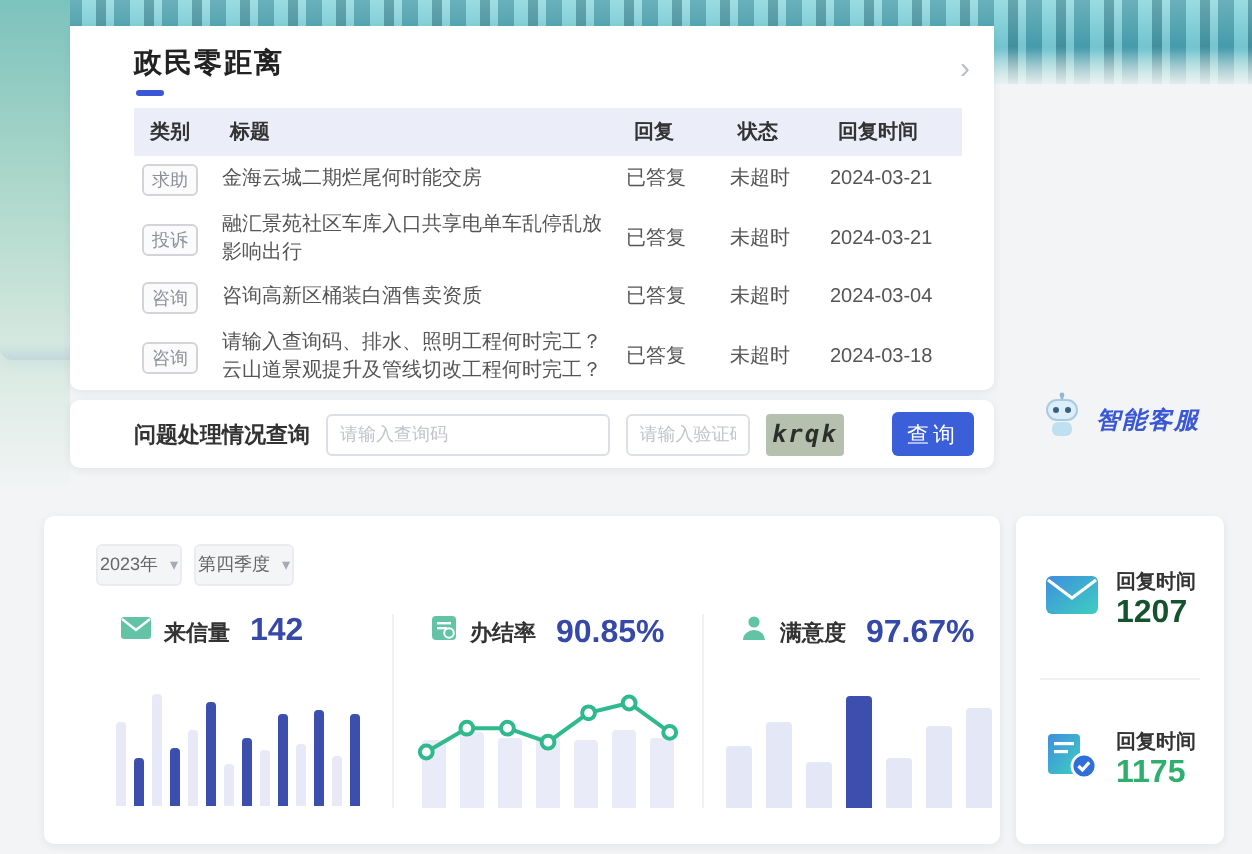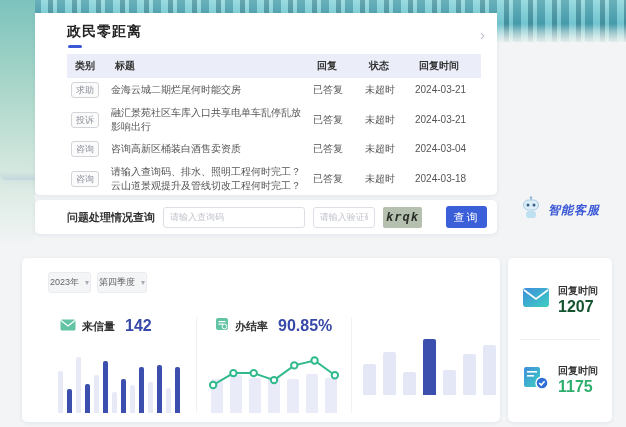--- a/index.html
+++ b/index.html
@@ -59,21 +59,21 @@
   .smart { position:absolute; left:508px; top:194px; width:104px; height:32px; display:flex; align-items:center; gap:6px; justify-content:center; cursor:pointer; }
   .smart-lbl { font-size:12px; font-weight:bold; font-style:italic; color:#3a57d6; letter-spacing:1px; }
 
   
   .stats { left:22px; top:258px; width:478px; height:164px; padding:14px 14px 10px 20px; }
   .stats-head { display:flex; align-items:flex-start; }
   .stats-head .grow { flex:1; }
   .dd { display:inline-flex; align-items:center; gap:6px; background:#f4f5f7; border:1px solid #ebecef; border-radius:3px;
     font-size:9px; color:#666; padding:3px 1px; margin-left:6px; cursor:pointer; }
   .dd .chev { color:#a6aab2; font-size:8px; }
-  .stat-row { display:flex; margin-top:24px; }
+  .stat-row { display:flex; margin-top:14px; }
   .stat-col { flex:1; padding:0 6px; position:relative; }
   .stat-col + .stat-col { border-left:1px solid #f0f1f5; }
   .stat-top { display:flex; align-items:center; gap:6px; justify-content:flex-start; padding-left:12px; }
   .stat-lbl { font-size:11px; font-weight:bold; color:#333; }
   .stat-val { font-size:16px; font-weight:bold; color:#3648a8; margin-left:4px; }
   .chart { position:relative; width:142px; height:70px; margin:8px auto 0; display:flex; align-items:flex-end; justify-content:center; }
   .chart.bars1 { gap:4px; } .chart.bars3 { gap:7px; }
   .chart .bar { border-radius:2px 2px 0 0; }
   .bgbars { position:absolute; inset:0; display:flex; align-items:flex-end; justify-content:center; gap:7px; }
   .bgbars .bar { border-radius:2px 2px 0 0; }
@@ -291,20 +291,30 @@
             <circle cx="50.71428571428571" cy="30.1" r="3.2" fill="#fff" stroke="#2fb98c" stroke-width="2"></circle>
             <circle cx="71" cy="37.1" r="3.2" fill="#fff" stroke="#2fb98c" stroke-width="2"></circle>
             <circle cx="91.28571428571428" cy="22.4" r="3.2" fill="#fff" stroke="#2fb98c" stroke-width="2"></circle>
             <circle cx="111.57142857142857" cy="17.5" r="3.2" fill="#fff" stroke="#2fb98c" stroke-width="2"></circle>
             <circle cx="131.85714285714286" cy="32.199999999999996" r="3.2" fill="#fff" stroke="#2fb98c" stroke-width="2"></circle>
           </svg>
         </div>
     </div>
 
     <div class="stat-col">
+      <div class="stat-top">
+        <span>
+          <svg width="14" height="14" viewBox="0 0 14 14">
+              <circle cx="7" cy="4" r="2.8" fill="#62c3a5"></circle>
+              <path d="M1.5 13 a5.5 5 0 0 1 11 0 Z" fill="#62c3a5"></path>
+            </svg>
+        </span>
+        <span class="stat-lbl">满意度</span>
+        <span class="stat-val">97.67%</span>
+      </div>
       <div class="chart bars3">
           <div class="bar" style="height: 45%; width: 13px; background: rgb(228, 231, 246);"></div>
           <div class="bar" style="height: 62%; width: 13px; background: rgb(228, 231, 246);"></div>
           <div class="bar" style="height: 33%; width: 13px; background: rgb(228, 231, 246);"></div>
           <div class="bar" style="height: 80%; width: 13px; background: rgb(60, 79, 174);"></div>
           <div class="bar" style="height: 36%; width: 13px; background: rgb(228, 231, 246);"></div>
           <div class="bar" style="height: 58%; width: 13px; background: rgb(228, 231, 246);"></div>
           <div class="bar" style="height: 72%; width: 13px; background: rgb(228, 231, 246);"></div>
         </div>
     </div>

